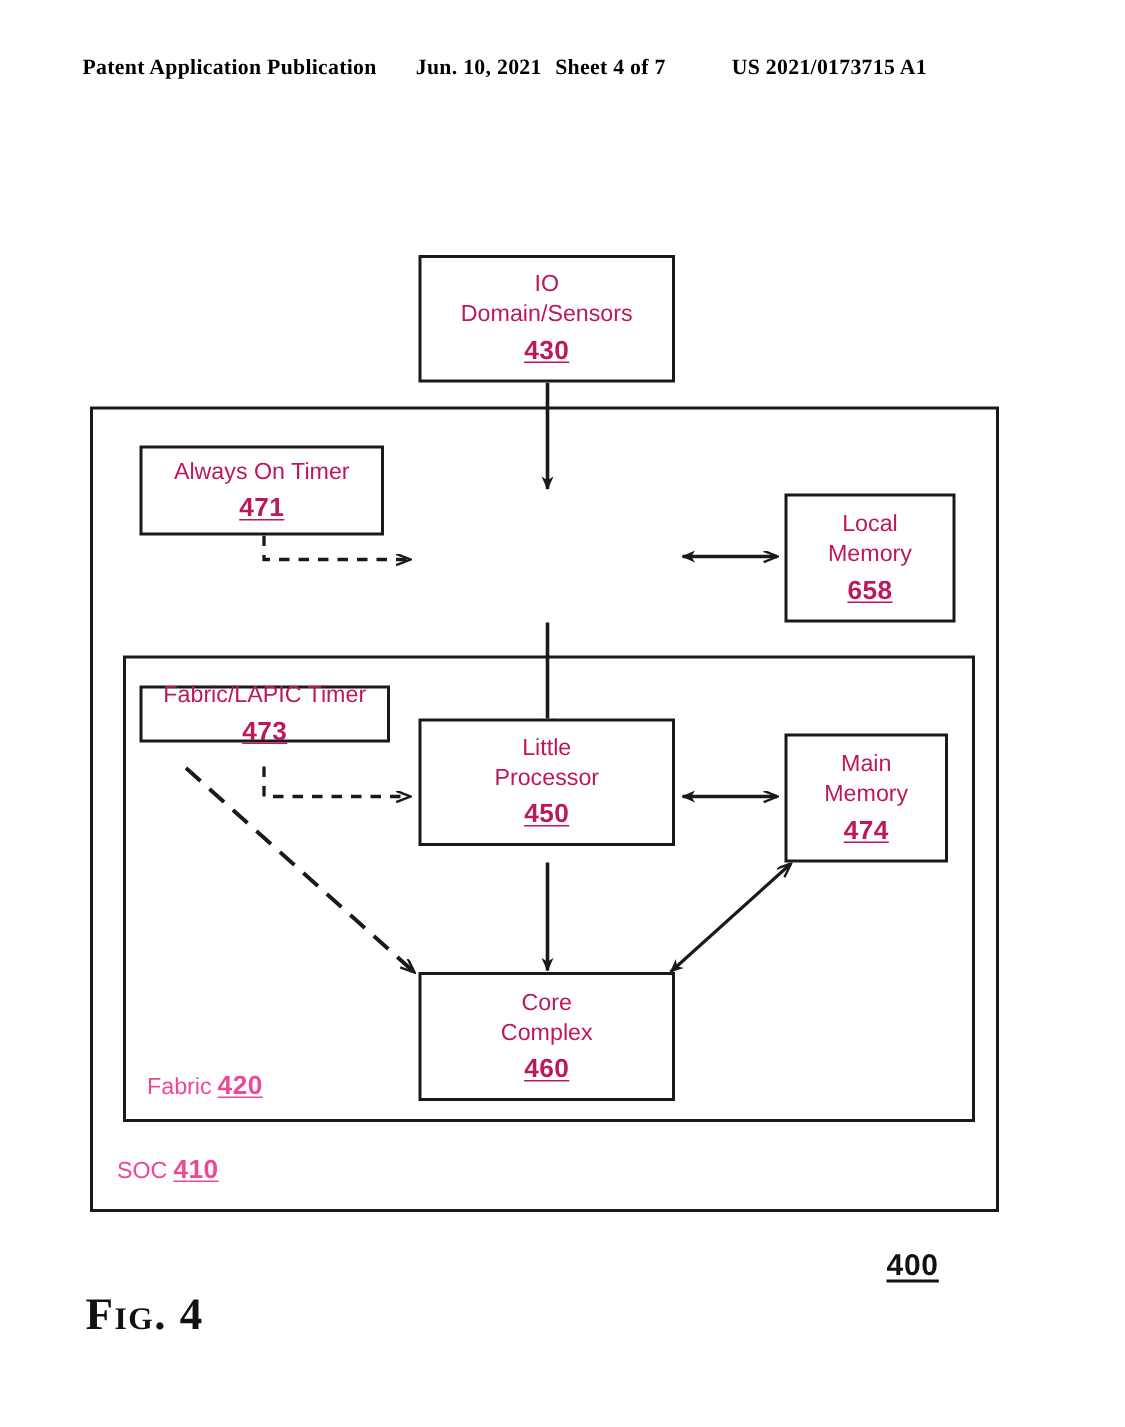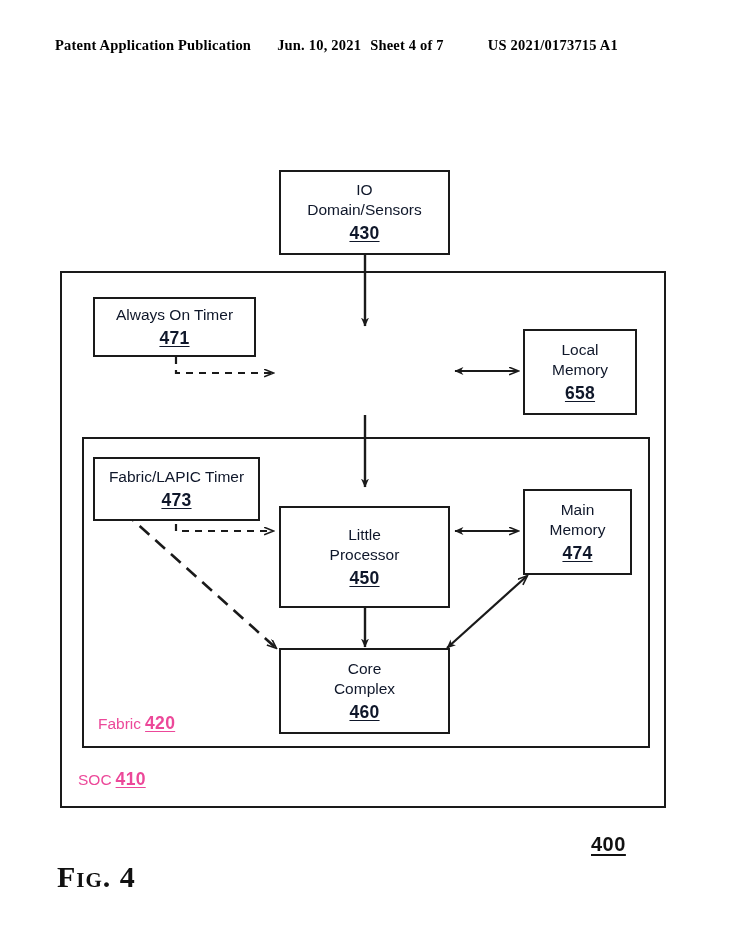--- a/index.html
+++ b/index.html
@@ -58,21 +58,21 @@
     border: 2px solid #1a1a1a;
     background: #ffffff;
     box-sizing: border-box;
     display: flex;
     flex-direction: column;
     align-items: center;
     justify-content: center;
     text-align: center;
     font-size: 15.5px;
     line-height: 1.28;
-    color: #0f172a;
+    color: #be185d;
     z-index: 3;
   }
   .node .nlabel {
     white-space: pre-line;
     padding: 0 4px;
   }
   .node .nref {
     font-weight: bold;
     font-size: 17.5px;
     text-decoration: underline;
@@ -213,26 +213,26 @@
     <span class="nref">471</span>
   </div>
 
 
   <div class="node" style="left:523px; top:329px; width:114px; height:86px;">
     <span class="nlabel">Local
 Memory</span>
     <span class="nref">658</span>
   </div>
 
-  <div class="node" style="left:93px; top:457px; width:167px; height:64px;">
+  <div class="node" style="left:93px; top:457px; width:167px; height:38px;">
     <span class="nlabel">Fabric/LAPIC Timer</span>
     <span class="nref">473</span>
   </div>
 
-  <div class="node" style="left:279px; top:506px; width:171px; height:102px;">
+  <div class="node" style="left:279px; top:479px; width:171px; height:85px;">
     <span class="nlabel">Little
 Processor</span>
     <span class="nref">450</span>
   </div>
 
   <div class="node" style="left:523px; top:489px; width:109px; height:86px;">
     <span class="nlabel">Main
 Memory</span>
     <span class="nref">474</span>
   </div>

